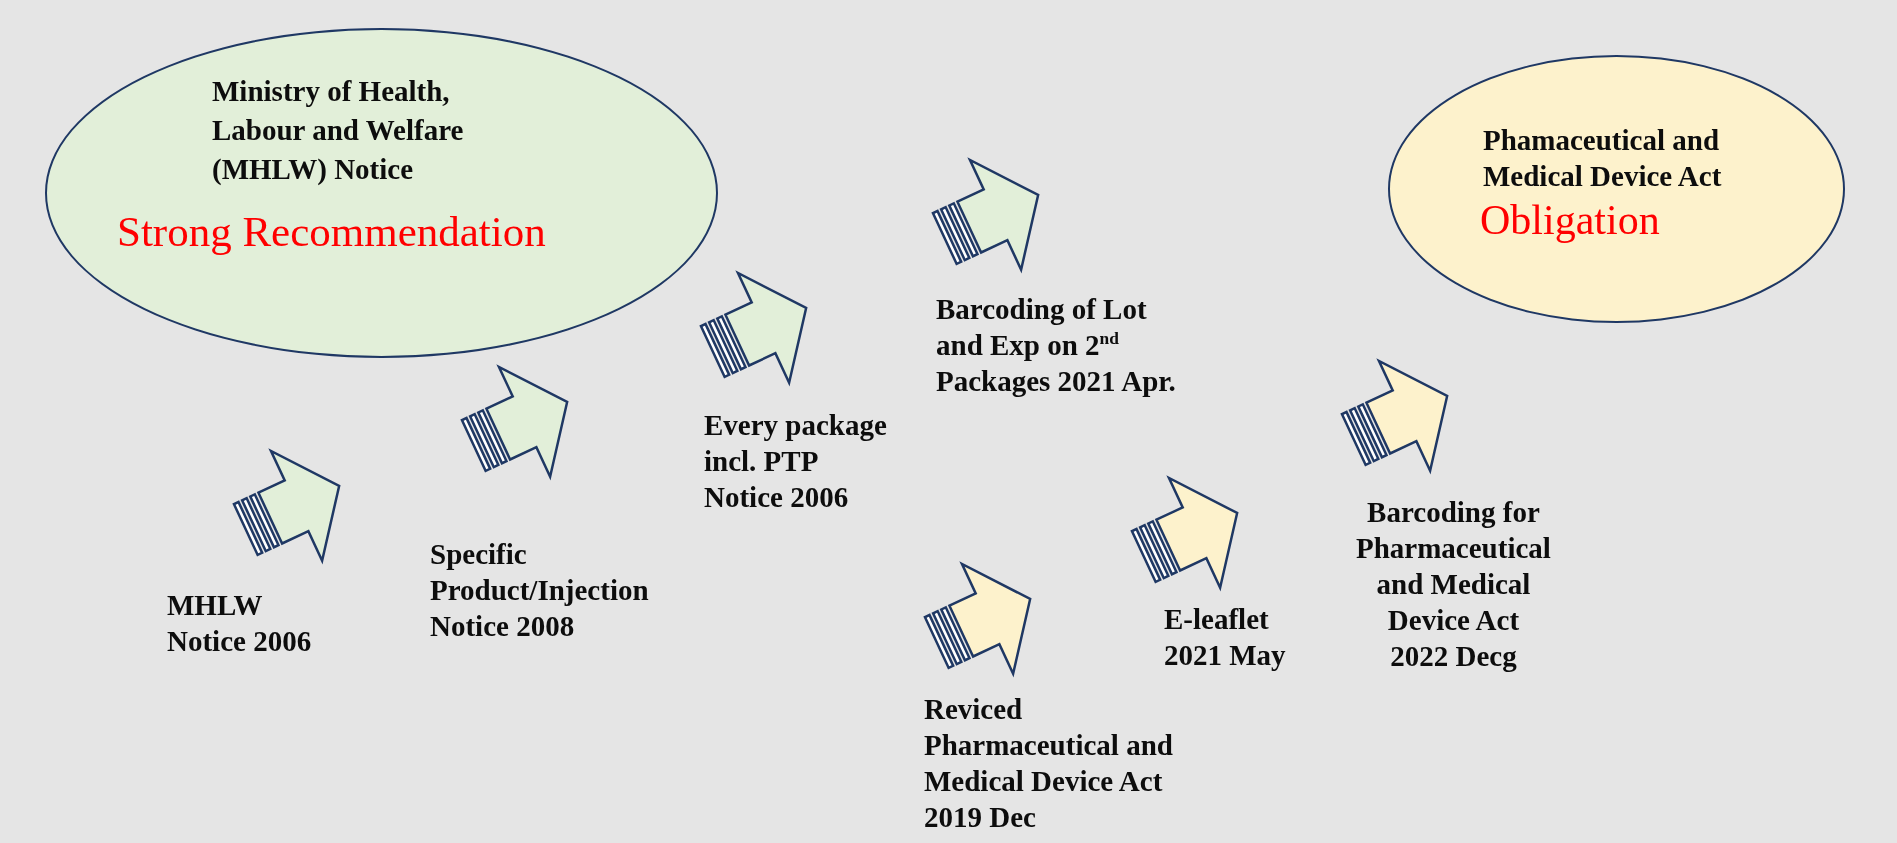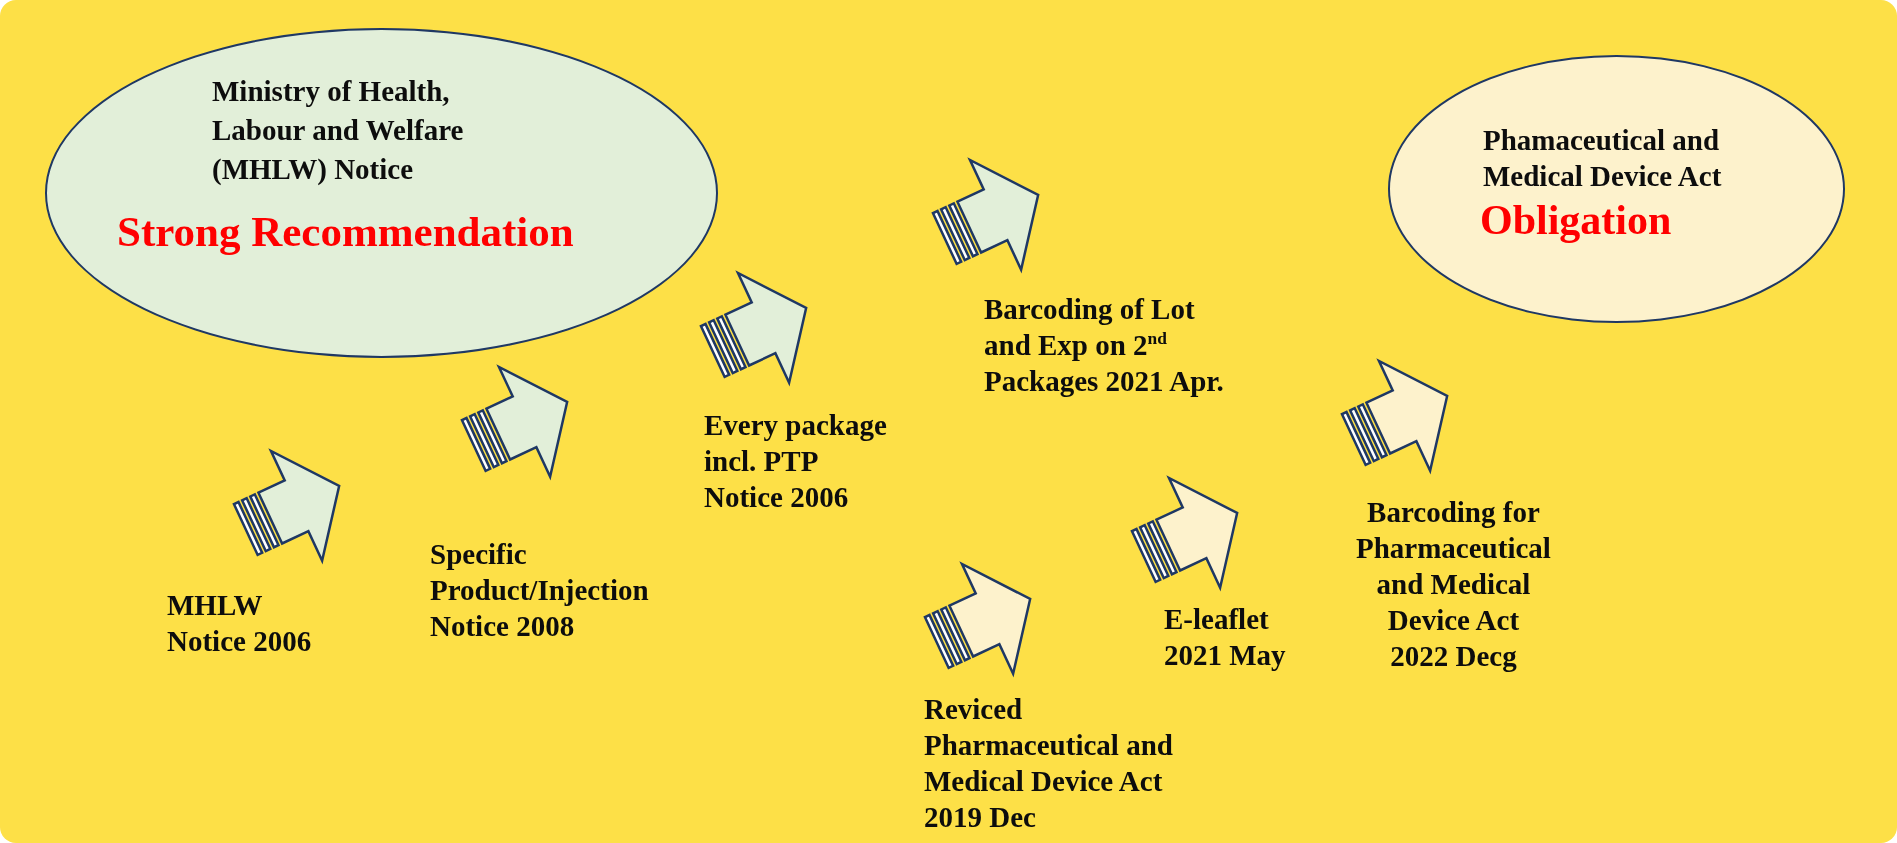--- a/index.html
+++ b/index.html
@@ -6,24 +6,23 @@
     --green-fill:#e2efd9;
     --cream-fill:#fdf2cc;
     --outline-navy:#1f3864;
     --red-text:#ff0000;
     --black-text:#0d0d0d;
   }
   html,body{margin:0;padding:0;background:#ffffff;}
   .canvas{
     position:relative;
     width:1897px;height:843px;
-    background:#fde047;
+    background:#e5e5e5;
     overflow:hidden;
     font-family:"Liberation Serif","DejaVu Serif",serif;
-    border-radius:16px;
   }
   .ellipse{
     position:absolute;
     border:2px solid var(--outline-navy,#1f3864);
     border-radius:50%;
     box-sizing:border-box;
   }
   .ellipse.green{background:var(--green-fill,#e2efd9);}
   .ellipse.cream{background:var(--cream-fill,#fdf2cc);}
   .etitle{
@@ -31,21 +30,21 @@
     color:var(--black-text,#0d0d0d);
     font-weight:700;
     font-size:29px;
     white-space:nowrap;
   }
   .etitle.g{line-height:39px;}
   .etitle.y{line-height:36px;}
   .emph{
     position:absolute;
     color:var(--red-text,#ff0000);
-    font-weight:700;
+    font-weight:400;
     white-space:nowrap;
     line-height:1.08;
   }
   .emph.g{font-size:43px;}
   .emph.y{font-size:42px;}
   .arrow{
     position:absolute;
     overflow:visible;
   }
   .arrow.green-arrow{color:var(--green-fill,#e2efd9);}
@@ -118,21 +117,21 @@
   </svg>
   <div class="mlabel" style="left:704px;top:407px;">
     <div>Every package</div>
     <div>incl. PTP</div>
     <div>Notice 2006</div>
   </div>
 
   <svg class="arrow green-arrow" style="left:933px;top:160px;" width="106" height="110" aria-hidden="true">
     <use href="#striped-arrow-shape" transform="translate(11.8,78.5) rotate(-25)"></use>
   </svg>
-  <div class="mlabel" style="left:936px;top:291px;margin-left:48px;">
+  <div class="mlabel" style="left:936px;top:291px;">
     <div>Barcoding of Lot</div>
     <div><span>and Exp on 2</span><sup>nd</sup></div>
     <div>Packages 2021 Apr.</div>
   </div>
 
   <svg class="arrow yellow-arrow" style="left:925px;top:564px;" width="106" height="110" aria-hidden="true">
     <use href="#striped-arrow-shape" transform="translate(11.8,78.5) rotate(-25)"></use>
   </svg>
   <div class="mlabel" style="left:924px;top:691px;">
     <div>Reviced</div>

